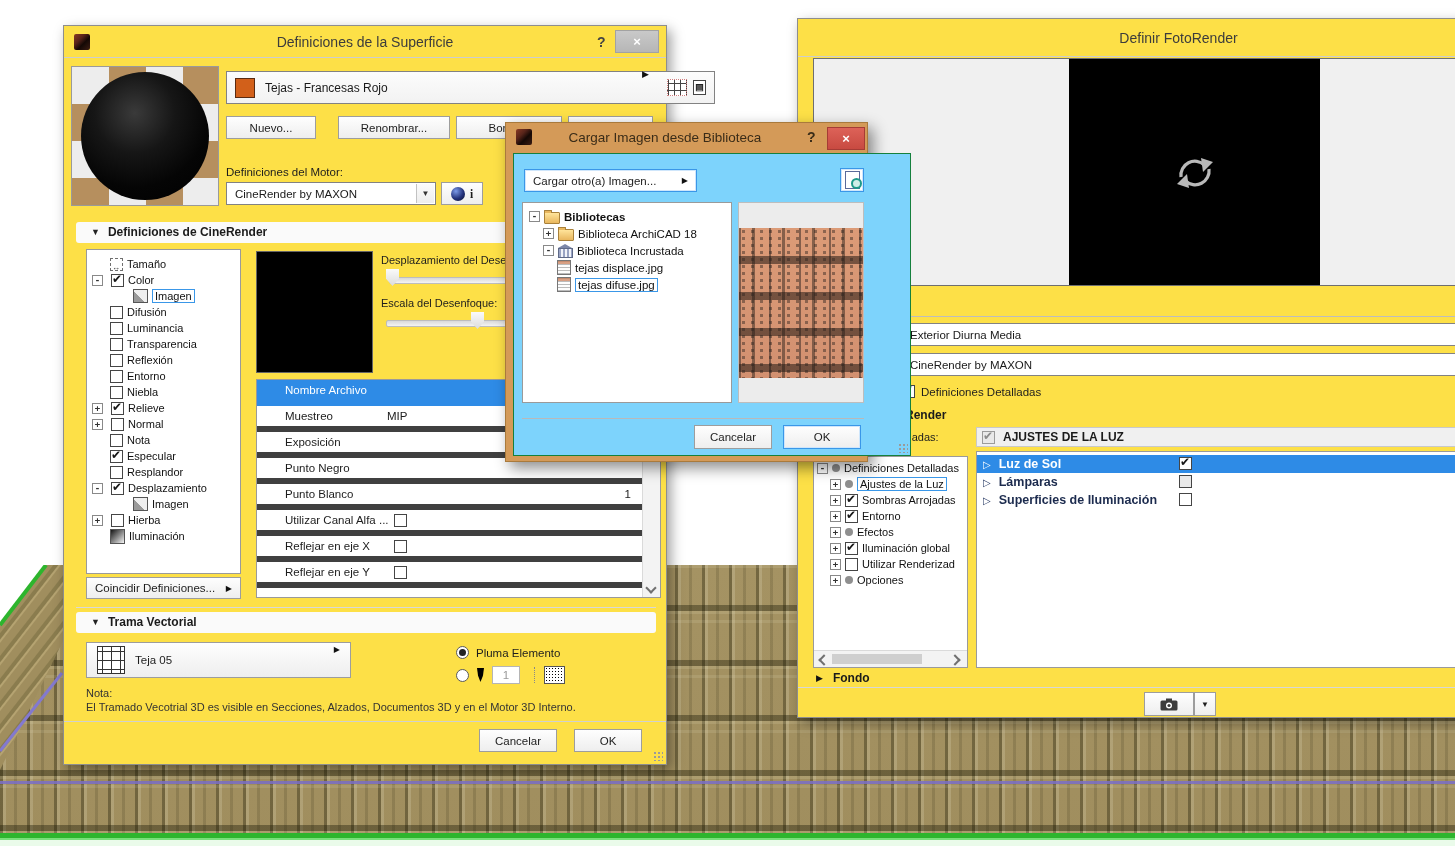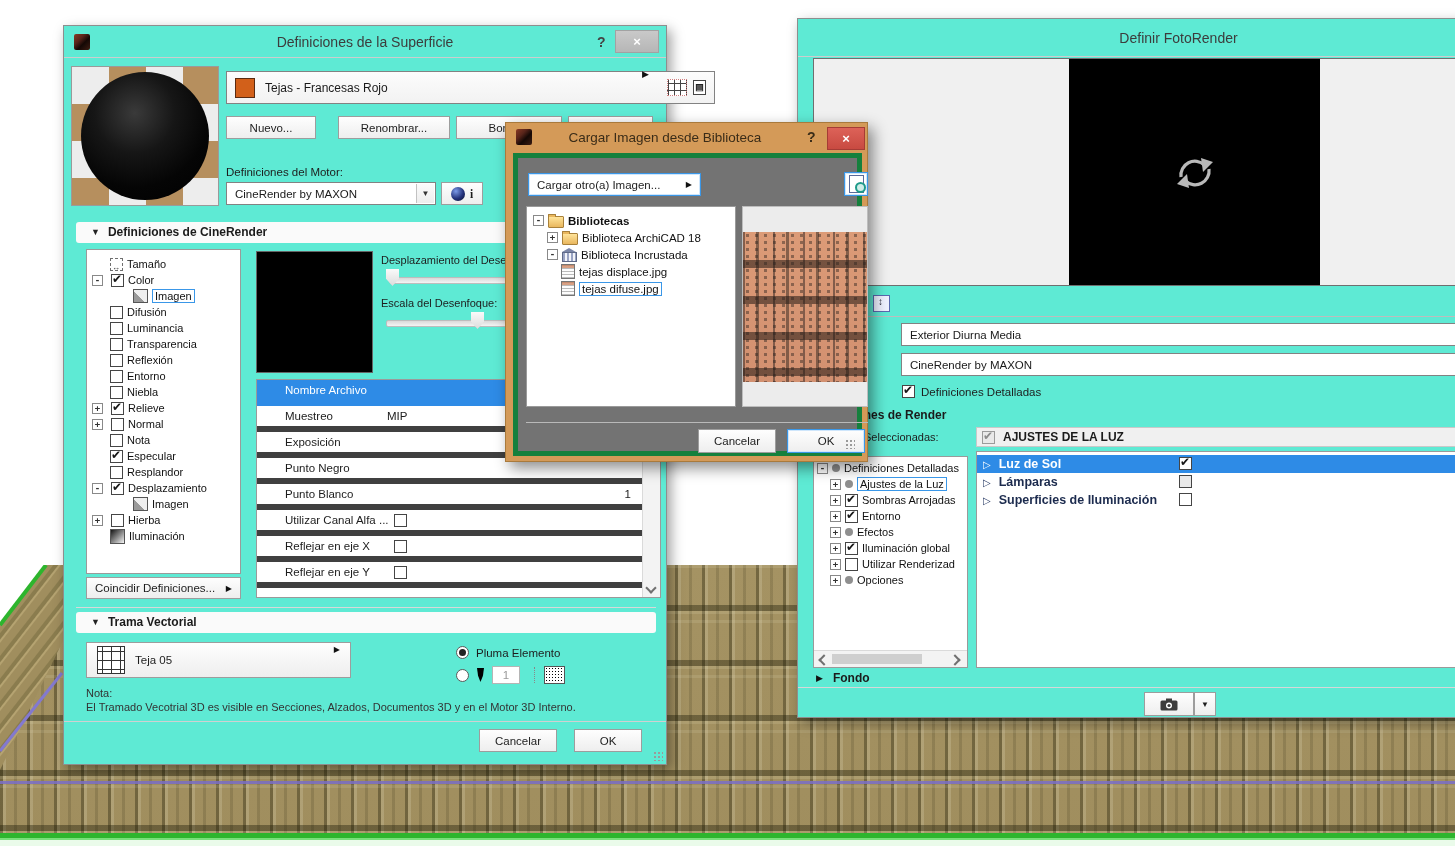--- a/index.html
+++ b/index.html
@@ -10,21 +10,21 @@
   .roof{position:absolute;left:0;top:565px;width:1455px;height:281px;
     background:
       repeating-linear-gradient(180deg, rgba(255,255,225,.10) 0 3px, rgba(0,0,0,0) 3px 40px, rgba(30,28,8,.40) 40px 46px, rgba(255,255,220,.12) 46px 49px, rgba(0,0,0,0) 49px 55px),
       repeating-linear-gradient(90deg, rgba(42,38,14,.40) 0 3px, rgba(255,255,235,.16) 3px 6px, rgba(0,0,0,0) 6px 14px, rgba(42,38,14,.16) 14px 17px, rgba(0,0,0,0) 17px 27px),
       linear-gradient(#a59363,#a08e5e);}
   .roof-line-purple{position:absolute;left:0;top:216px;width:100%;height:3px;background:#7a6fc8;opacity:.85;}
   .roof-line-green{position:absolute;left:0;top:268px;width:100%;height:5px;background:#2db52d;box-shadow:0 2px 0 #7adf7a;}
   .roof-bottom-strip{position:absolute;left:0;top:275px;width:100%;height:6px;background:#eafbea;}
   .hip-svg{position:absolute;left:0;top:0;}
   
-  .win{position:absolute;background:#5eead4;border:1px solid #8e8e8e;box-sizing:border-box;
+  .win{position:absolute;background:#fde047;border:1px solid #8e8e8e;box-sizing:border-box;
        box-shadow:4px 5px 12px rgba(0,0,0,.38);}
   .titlebar{position:absolute;left:0;top:0;width:100%;height:32px;border-bottom:1px solid #cdcdcd;box-sizing:border-box;}
   .wtitle{position:absolute;left:0;top:8px;width:100%;text-align:center;font-size:14px;color:#3c3c3c;}
   .applogo{position:absolute;width:16px;height:16px;border-radius:2px;
        background:linear-gradient(135deg,#8a3a24 0%,#57241a 35%,#140805 60%,#3d1d12 100%);}
   .helpq{position:absolute;font-size:14px;font-weight:bold;color:#444;}
   .closebtn{position:absolute;display:flex;align-items:center;justify-content:center;
        color:#fff;font-size:13px;font-weight:bold;}
   .closebtn.gray{background:linear-gradient(#c9c9c9,#b6b6b6);border:1px solid #a2a2a2;}
   .closebtn.red{background:linear-gradient(#dd6258,#c84a41);border:1px solid #a53c35;}
@@ -523,21 +523,21 @@
   </div>
 
   <div style="position:absolute;left:505px;top:122px;width:363px;height:340px;background:#d49a58;
               border:1px solid #a97a3c;box-sizing:border-box;box-shadow:5px 6px 14px rgba(0,0,0,.45);z-index:30;">
     <div style="position:absolute;left:0;top:0;width:100%;height:30px;">
       <div class="applogo" style="left:10px;top:6px;"></div>
       <div style="position:absolute;left:0;top:7px;width:88%;text-align:center;font-size:13.5px;color:#3a2c18;">Cargar Imagen desde Biblioteca</div>
       <div class="helpq" style="left:301px;top:6px;color:#3a2c18;">?</div>
       <div class="closebtn red" style="left:321px;top:4px;width:36px;height:21px;">×</div>
     </div>
-    <div style="position:absolute;left:7px;top:30px;width:349px;height:303px;background:#737373;border:5px solid #15803d;box-sizing:border-box;">
+    <div style="position:absolute;left:7px;top:30px;width:398px;height:303px;background:#7dd3fc;border:1px solid #15803d;box-sizing:border-box;">
       <div class="btn focus" style="left:10px;top:15px;width:173px;height:23px;justify-content:flex-start;padding:0 8px;background:#fff;">
         <span>Cargar otro(a) Imagen...</span>
         <span class="tri-right" style="margin-left:auto;font-size:8px;">▶</span>
       </div>
       <div class="btn focus" style="left:326px;top:14px;width:24px;height:24px;background:#fff;">
         <span class="ico-zoompage"></span>
       </div>
 
       <div class="panel" style="left:8px;top:48px;width:210px;height:201px;">
         <div style="padding:5px 0 0 6px;">

